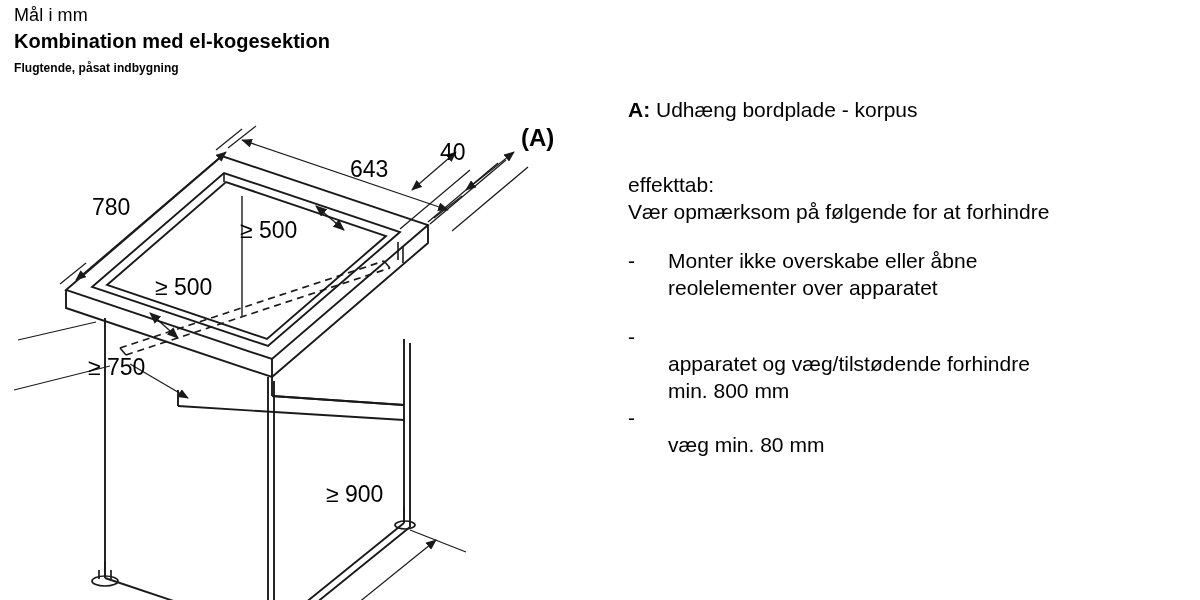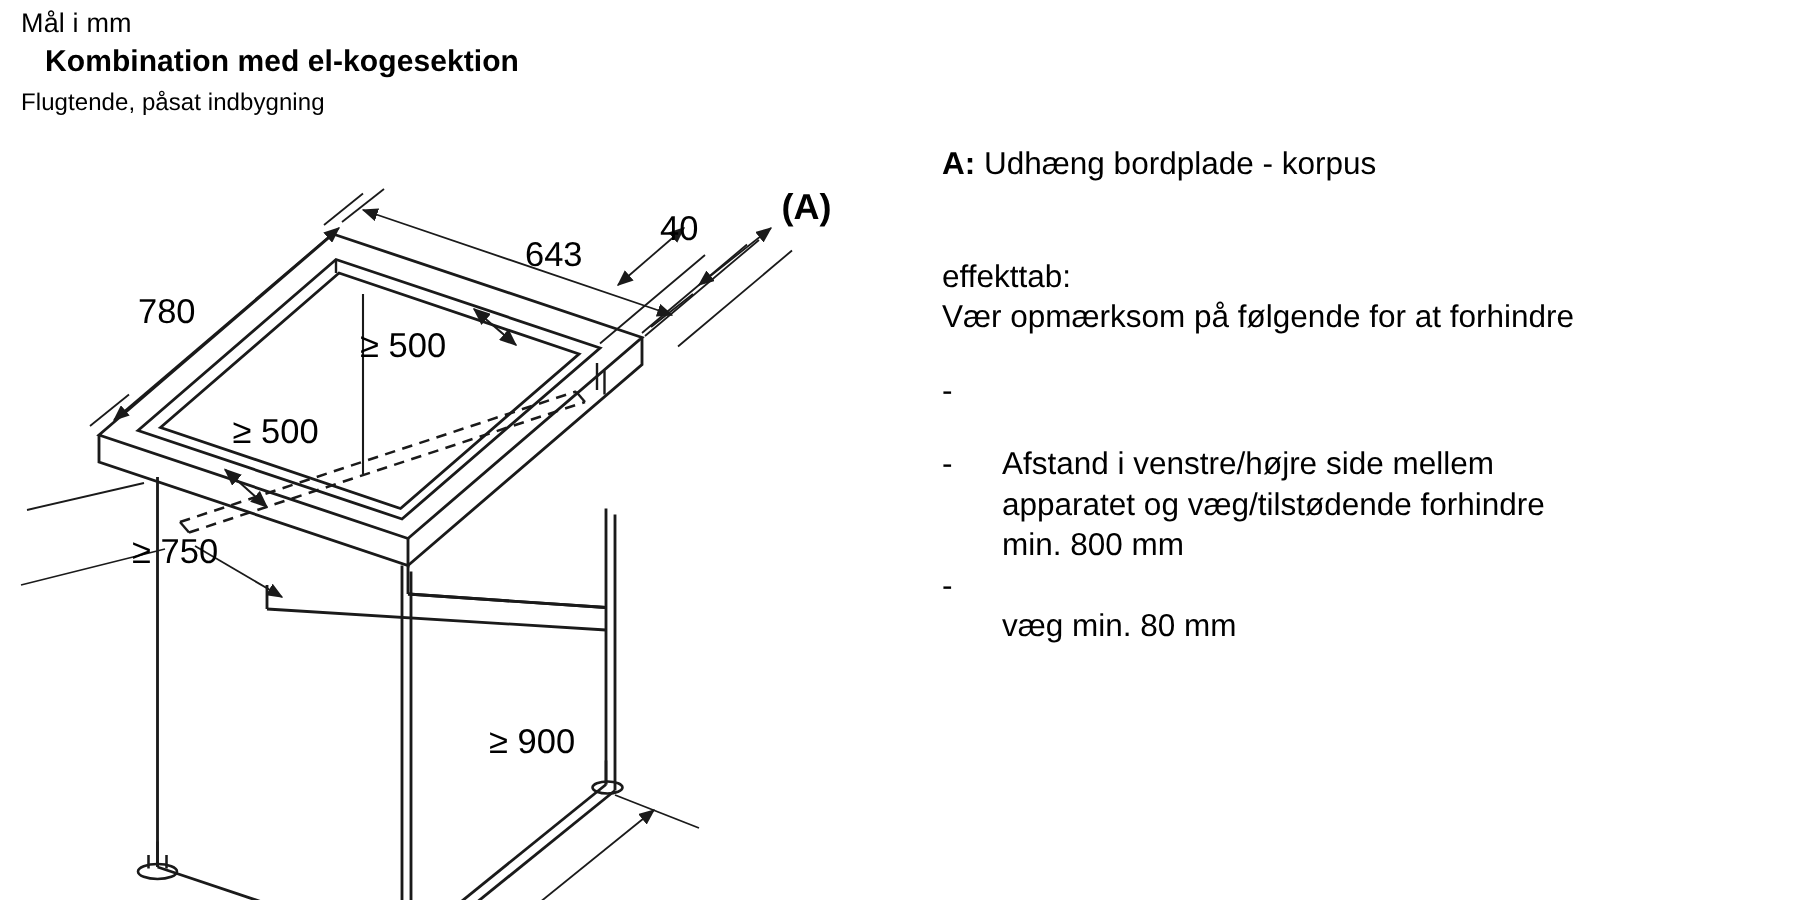--- a/index.html
+++ b/index.html
@@ -9,22 +9,22 @@
     font-family:"Liberation Sans", sans-serif;
     color:#000000;
     overflow:hidden;
     position:relative;
   }
   #page{position:relative;width:1200px;height:600px;}
 
   
   .heading{position:absolute;left:14px;top:3px;width:560px;}
   .hd-line1{font-size:18px;line-height:25px;font-weight:400;letter-spacing:0.1px;}
-  .hd-line2{font-size:20px;line-height:27px;font-weight:700;letter-spacing:0.05px;margin-left:16px;}
-  .hd-line3{font-size:16px;line-height:27px;font-weight:400;letter-spacing:0.05px;}
+  .hd-line2{font-size:20px;line-height:27px;font-weight:700;letter-spacing:0.05px;}
+  .hd-line3{font-size:12px;line-height:27px;font-weight:700;letter-spacing:0.05px;}
 
   
   .drawing{position:absolute;left:0;top:100px;width:600px;height:500px;}
   .drawing svg{display:block;}
 
   
   .panel{position:absolute;left:612px;top:96px;width:580px;margin-left:16px;}
   .p-row{font-size:21px;line-height:27px;font-weight:400;}
   .p-gap-lg{height:24px;}
   .p-gap-md{height:22px;}
@@ -213,28 +213,32 @@
 
     <div class="p-gap-lg"></div>
 
     <div class="p-row">effekttab:</div>
     <div class="p-row">Vær opmærksom på følgende for at forhindre</div>
 
     <div class="p-gap-md"></div>
 
     <div class="bullet">
       <span class="dash">-</span>
+      <span class="btxt">
+        <span>Monter ikke overskabe eller åbne</span><br>
+        <span>reolelementer over apparatet</span>
+      </span>
     </div>
 
     <div class="p-gap-md"></div>
 
     <div class="bullet">
       <span class="dash">-</span>
       <span class="btxt">
-        <span>Afstand i venstre/højre side mellem</span><br>
+        <br>
         <span>apparatet og væg/tilstødende forhindre</span><br>
         <span>min. 800 mm</span>
       </span>
     </div>
 
     <div class="bullet">
       <span class="dash">-</span>
       <span class="btxt">
         <br>
         <span>væg min. 80 mm</span>

